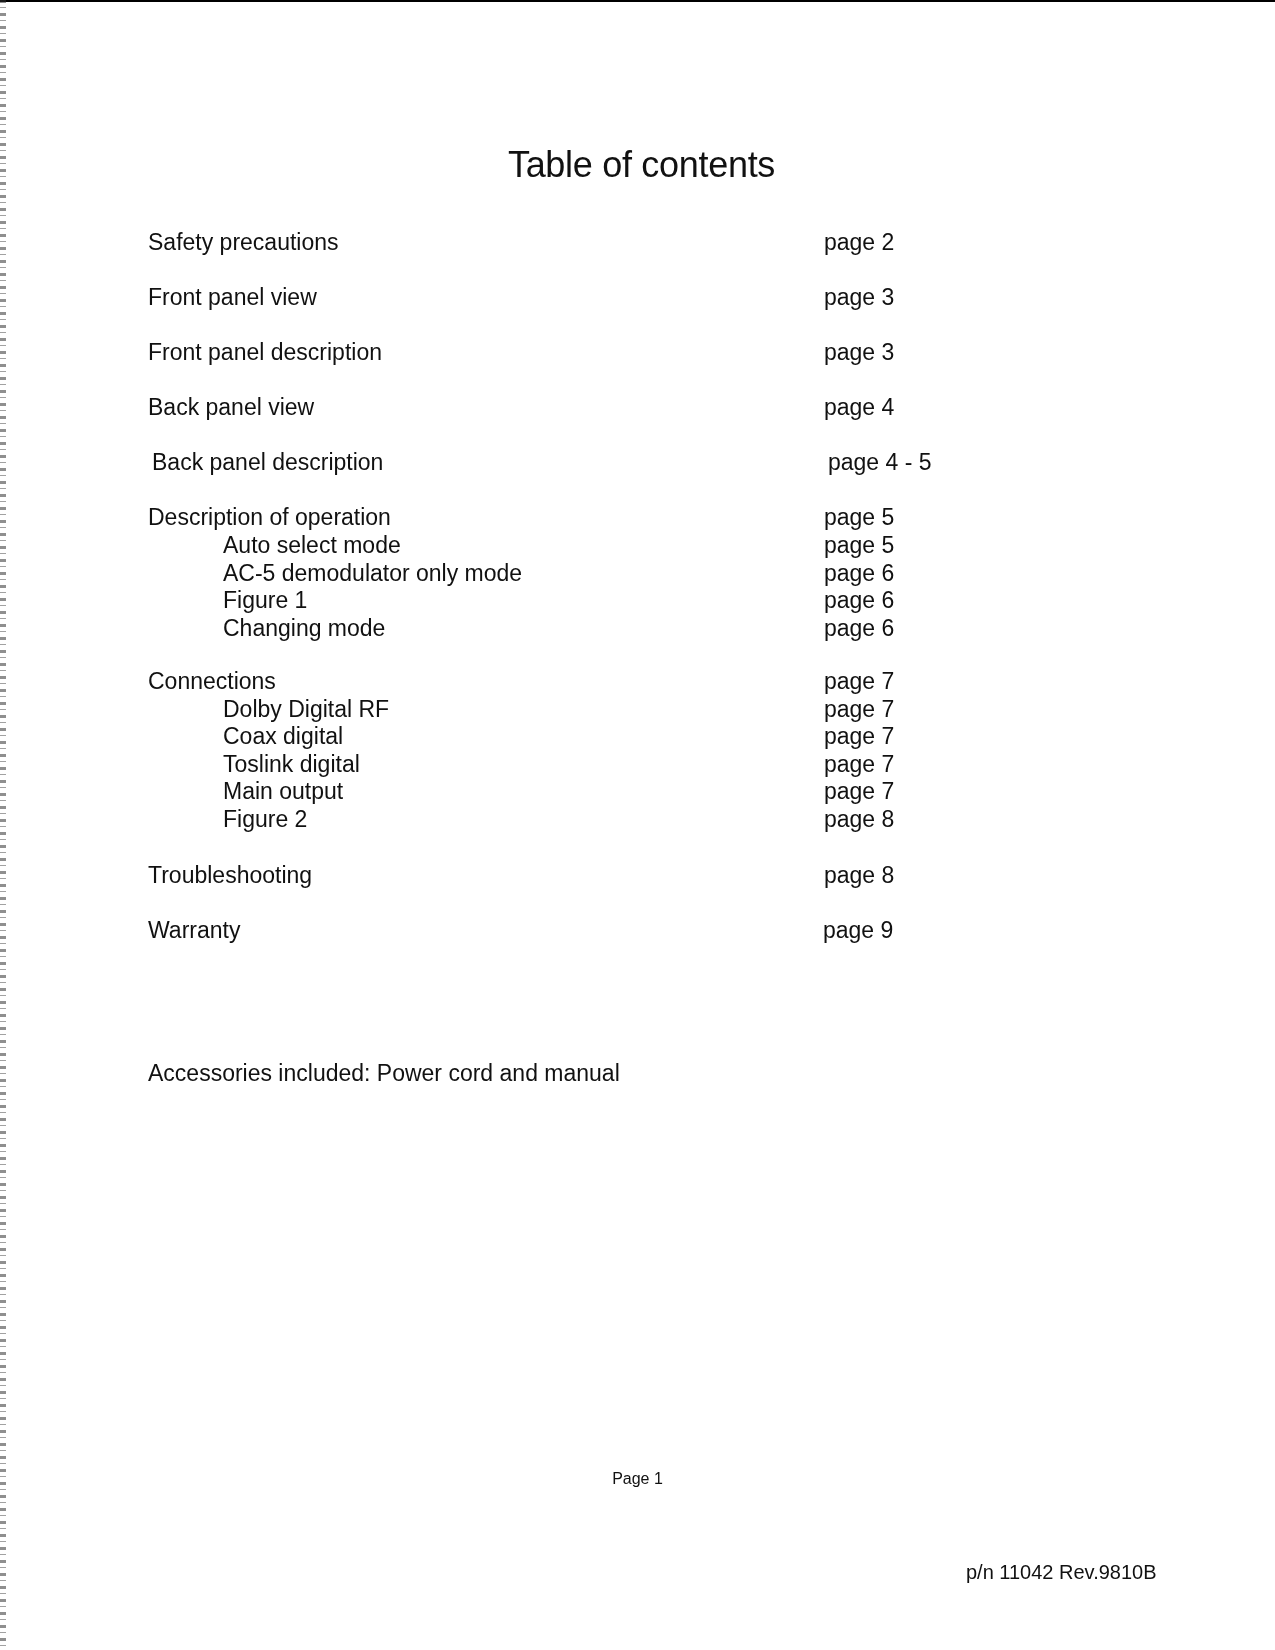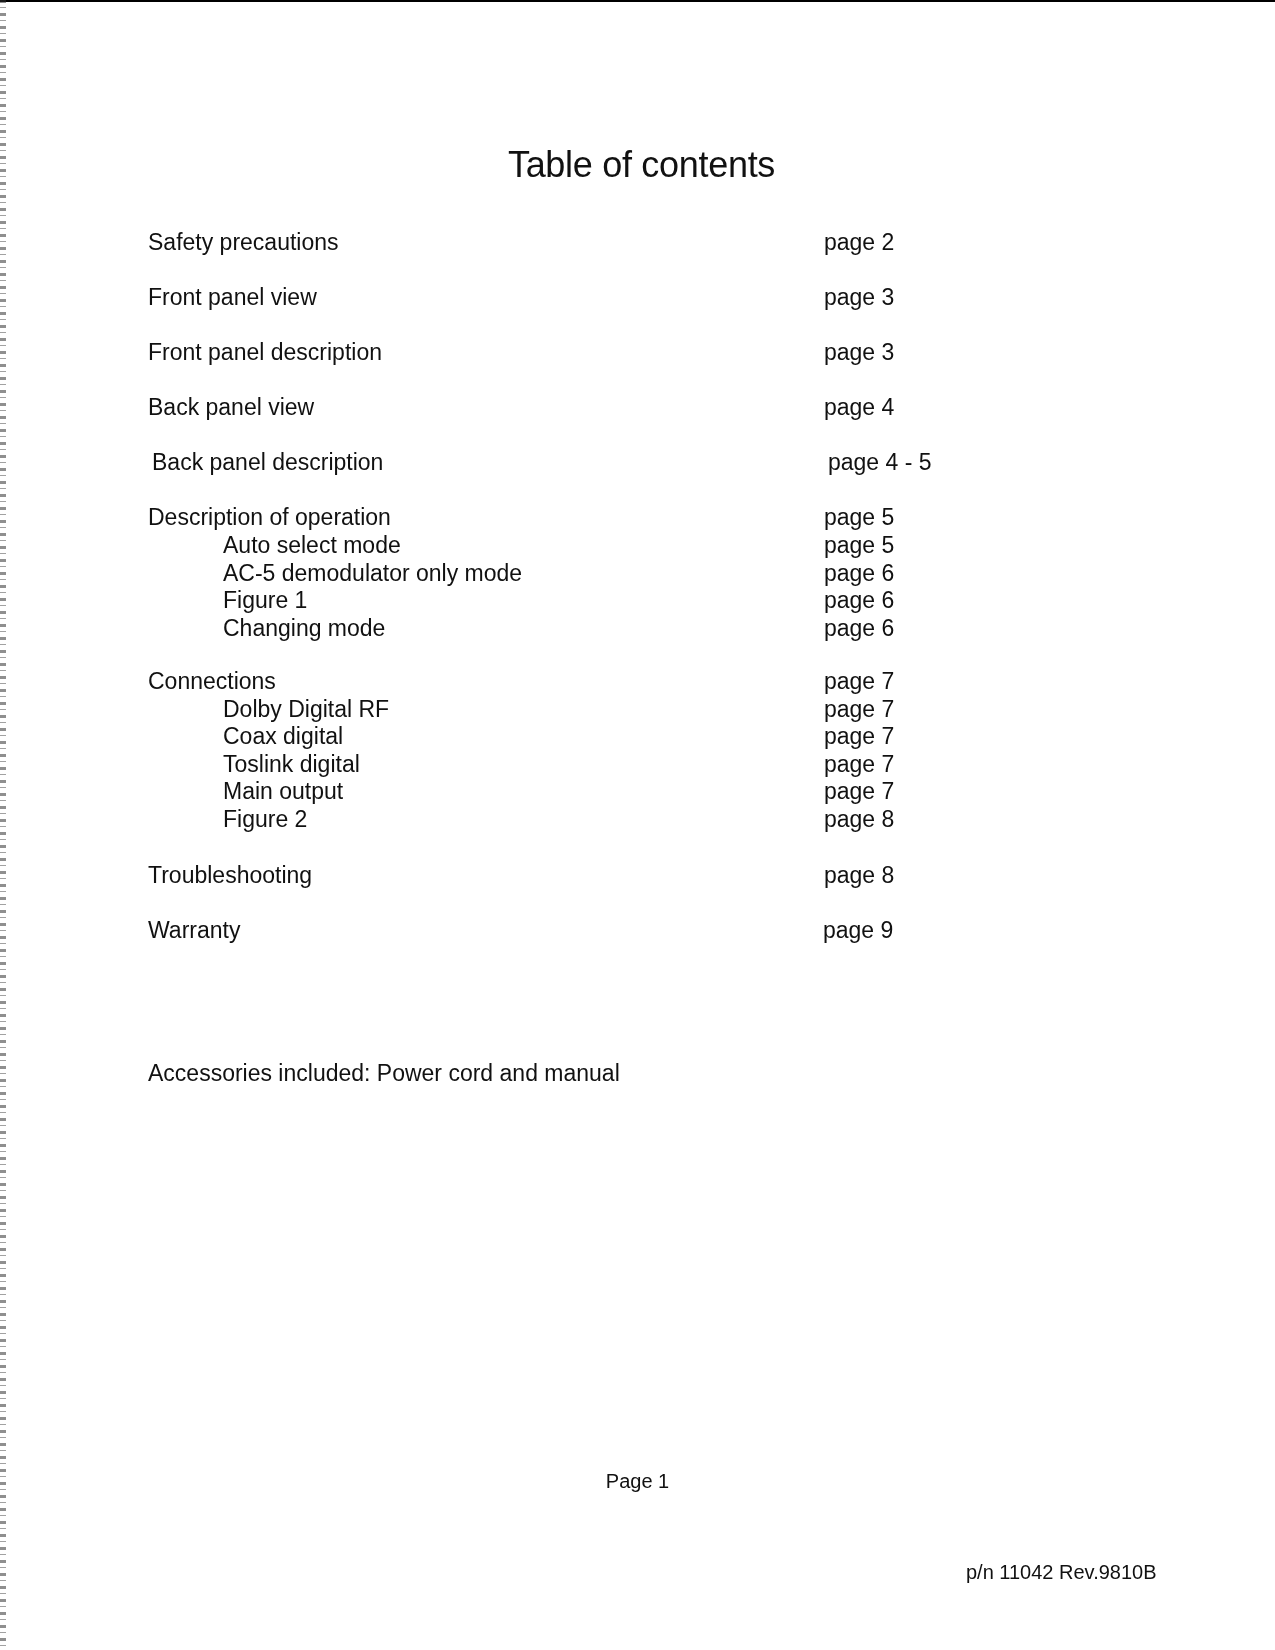--- a/index.html
+++ b/index.html
@@ -34,21 +34,21 @@
     .toc-row .label { position: absolute; left: 0; white-space: nowrap; }
     .toc-row.sub .label { left: 75px; }
     .toc-row .page { position: absolute; left: 676px; white-space: nowrap; }
     .toc-group { margin-bottom: 26px; }
     .accessories {
       position: absolute; left: 148px; top: 1049px;
       font-size: 23px; white-space: nowrap;
     }
     .page-number {
       position: absolute; left: 0; width: 1275px; top: 1470px;
-      text-align: center; font-size: 20px;
+      text-align: center; font-size: 16px;
     }
     .part-number {
       position: absolute; left: 966px; top: 1561px;
       font-size: 20px; white-space: nowrap; text-align: center;
     }
   </style>
 </head>
 <body>
 
 <div class="scan-edge-top"></div>

